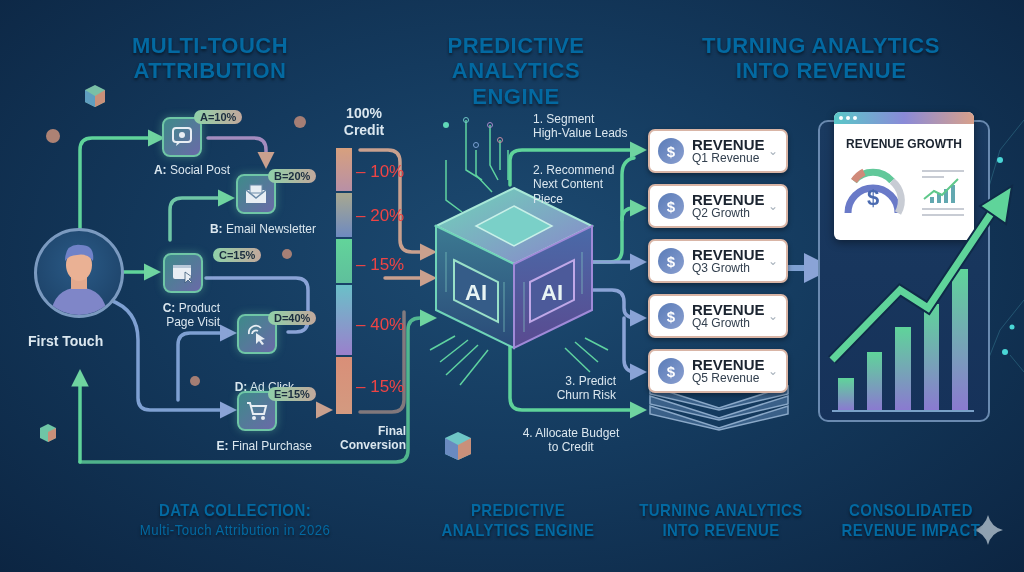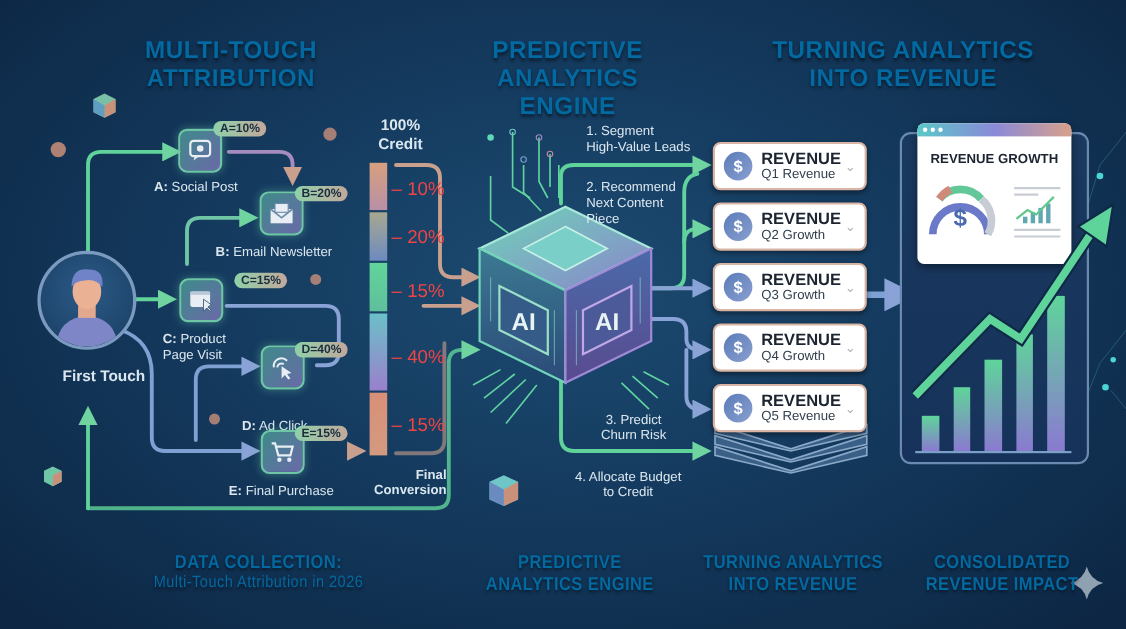--- a/index.html
+++ b/index.html
@@ -2,21 +2,21 @@
 <html><head>
 <meta charset="utf-8">
 <style>
 *{box-sizing:border-box;margin:0;padding:0}
 body{width:1024px;height:572px;overflow:hidden;font-family:"Liberation Sans",sans-serif;background:radial-gradient(ellipse at 50% 45%,#1d4b72 0%,#143a5e 45%,#0c2542 100%);color:#d6e4ee;position:relative}
 .abs{position:absolute}
 .title{font-weight:bold;text-align:center;color:#0369a1;letter-spacing:.5px;text-shadow:0 2px 3px rgba(0,0,0,.5);line-height:1.15}
 .t-big{font-size:22px}
 .node{width:40px;height:40px;border-radius:8px;background:linear-gradient(135deg,#3e8a8a,#6a6aa8);border:2px solid #6fc6a6;display:flex;align-items:center;justify-content:center;box-shadow:0 0 8px rgba(111,198,166,.4)}
 .badge{position:absolute;font-size:11px;color:#1b2d3f;background:linear-gradient(90deg,#8fd1a9,#c2a89c);border-radius:9px;padding:1px 6px;font-weight:bold;white-space:nowrap}
-.lbl{font-size:12px;color:#dbe7ef;text-align:left;line-height:1.2}
+.lbl{font-size:12px;color:#dbe7ef;text-align:right;line-height:1.2}
 .lbl b{font-weight:bold}
 .pct{font-size:17px;color:#ef4444}
 .rev{width:140px;height:44px;background:#fff;border-radius:7px;border:2px solid #d9b5a6;display:flex;align-items:center;padding-left:8px;box-shadow:0 2px 5px rgba(0,0,0,.4)}
 .coin{width:26px;height:26px;border-radius:50%;background:linear-gradient(135deg,#5a7cb8,#8a9fd0);color:#fff;font-weight:bold;font-size:15px;display:flex;align-items:center;justify-content:center;margin-right:8px}
 .rt{font-size:15px;font-weight:bold;color:#1b2430;line-height:1}
 .rs{font-size:12px;color:#33404f;line-height:1.1}
 .chev{margin-left:auto;margin-right:8px;color:#a8b2bc;font-size:12px}
 .step{font-size:12px;color:#dbe7ef;line-height:1.2}
 </style>
 </head>
@@ -150,21 +150,21 @@
 </div>
 
 <div class="abs" style="left:34px;top:228px;width:90px;height:90px;border-radius:50%;background:radial-gradient(circle at 50% 40%,#2a5a86,#1a3d62);border:3px solid #7b9ac0;overflow:hidden">
   <svg width="84" height="84" viewBox="0 0 84 84">
     <path d="M14,84 Q16,58 42,56 Q68,58 70,84 Z" fill="#7f86c8"></path>
     <rect x="34" y="44" width="16" height="14" fill="#e3a98e"></rect>
     <ellipse cx="42" cy="34" rx="13" ry="16" fill="#eab194"></ellipse>
     <path d="M28,30 Q28,12 44,14 Q58,14 56,30 Q50,22 40,24 Q32,24 28,30 Z" fill="#7082c8"></path>
   </svg>
 </div>
-<div class="abs" style="left:28px;top:333px;width:104px;text-align:right;font-weight:bold;font-size:14px;color:#dbe7ef">First Touch</div>
+<div class="abs" style="left:28px;top:333px;width:104px;text-align:left;font-weight:bold;font-size:14px;color:#dbe7ef">First Touch</div>
 
 <div class="abs node" style="left:162px;top:117px">
   <svg width="24" height="24" viewBox="0 0 24 24">
       <rect x="3" y="3" width="18" height="14" rx="3" fill="none" stroke="#e8eef4" stroke-width="2"></rect>
       <path d="M7,17 L6,21 L11,17" fill="#e8eef4"></path>
       <circle cx="12" cy="10" r="3" fill="#e8eef4"></circle>
     </svg>
 </div>
 <div class="badge" style="left:194px;top:110px">A=10%</div>
 <div class="abs lbl" style="left:140px;top:163px;width:90px"><b>A:</b> <span>Social Post</span></div>
@@ -263,21 +263,21 @@
 
 <div class="abs step" style="left:533px;top:112px">
     <div>1. Segment</div>
     <div>High-Value Leads</div>
   </div>
 <div class="abs step" style="left:533px;top:163px;text-align:left;width:92px">
     <div>2. Recommend</div>
     <div>Next Content</div>
     <div>Piece</div>
   </div>
-<div class="abs step" style="left:536px;top:374px;text-align:center;width:80px">
+<div class="abs step" style="left:536px;top:374px;text-align:right;width:80px">
     <div>3. Predict</div>
     <div>Churn Risk</div>
   </div>
 <div class="abs step" style="left:516px;top:426px;text-align:center;width:110px">
     <div>4. Allocate Budget</div>
     <div>to Credit</div>
   </div>
 
 <svg class="abs" style="left:648px;top:380px" width="142" height="52">
   <g fill="#3a6088" stroke="#8aa8c8" stroke-width="1.5">

